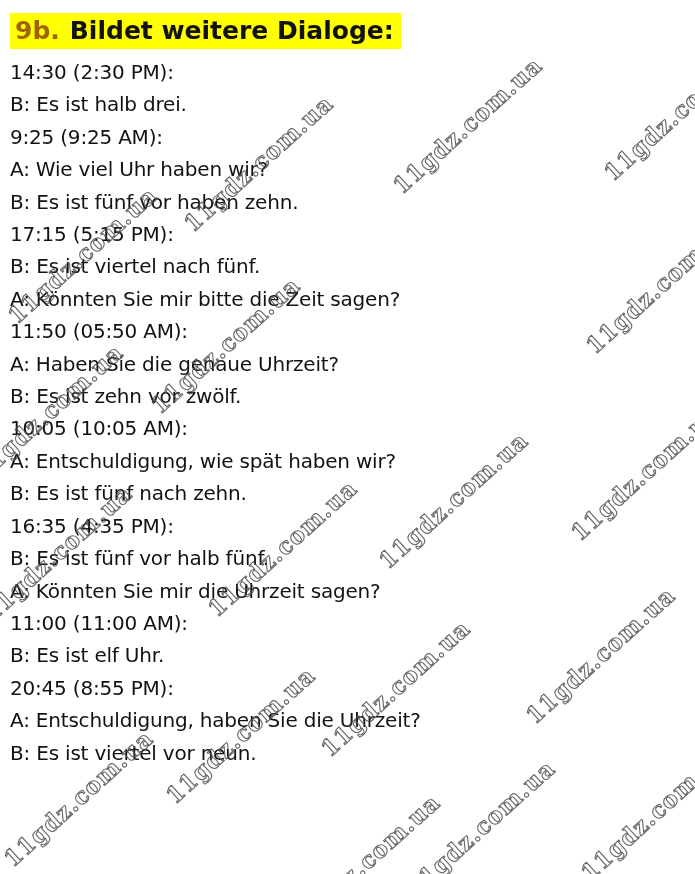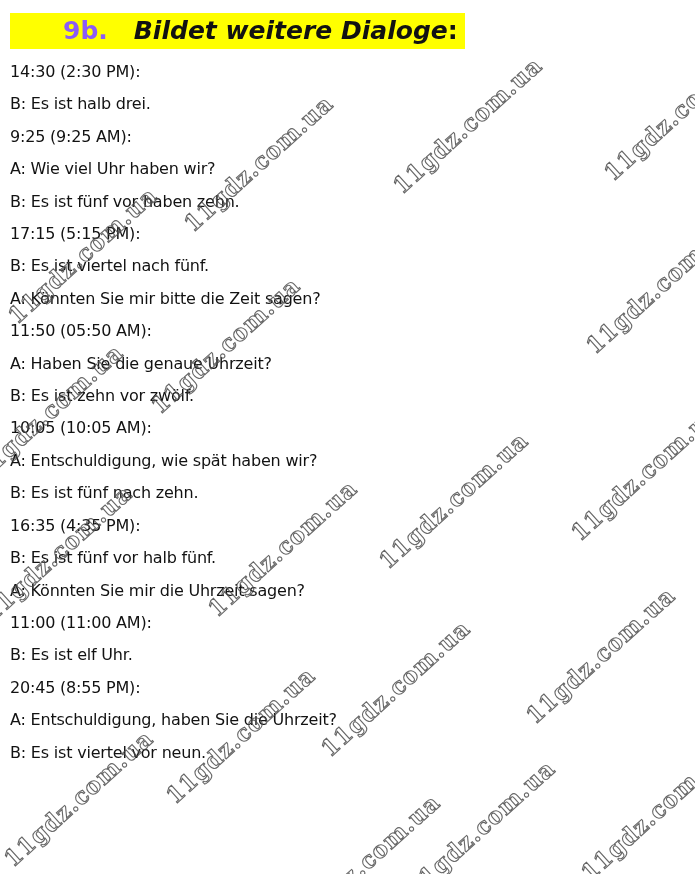--- a/index.html
+++ b/index.html
@@ -28,33 +28,31 @@
     font-weight: bold;
     line-height: 34px;
     margin-bottom: 8px;
     white-space: pre;
   }
   .hl {
     background: #ffff00;
     padding: 3px 7px 4px 5px;
   }
   .ex-num {
-    color: #8b5cf6;
+    color: #a16207;
     font-weight: bold;
-    margin-left: 48px;
   }
   .ex-title {
-    font-style: italic;
-    margin-left: 26px;
+    margin-left: 10px;
   }
   .ex-colon {
     font-style: normal;
   }
   .line {
-    font-size: 16px;
+    font-size: 20px;
     line-height: 32.4px;
     letter-spacing: -0.2px;
     white-space: pre;
   }
   .wm-layer {
     position: absolute;
     inset: 0;
     z-index: 2;
     pointer-events: none;
   }

